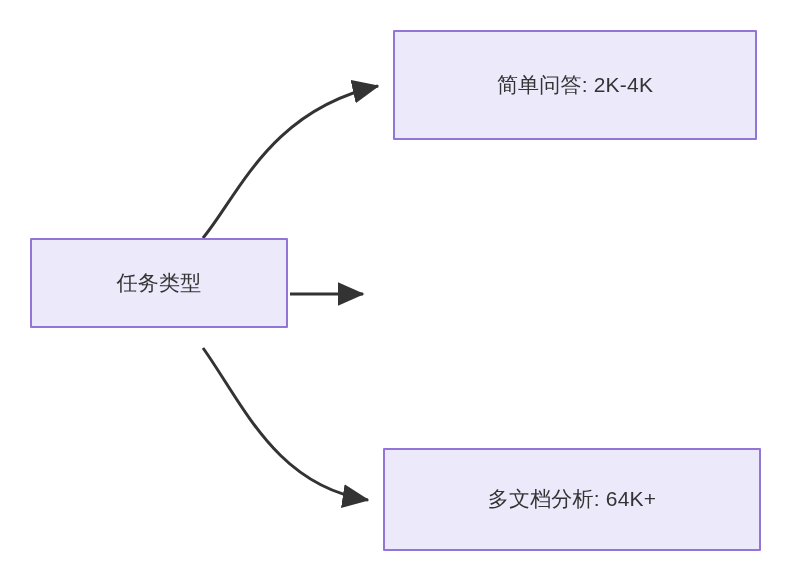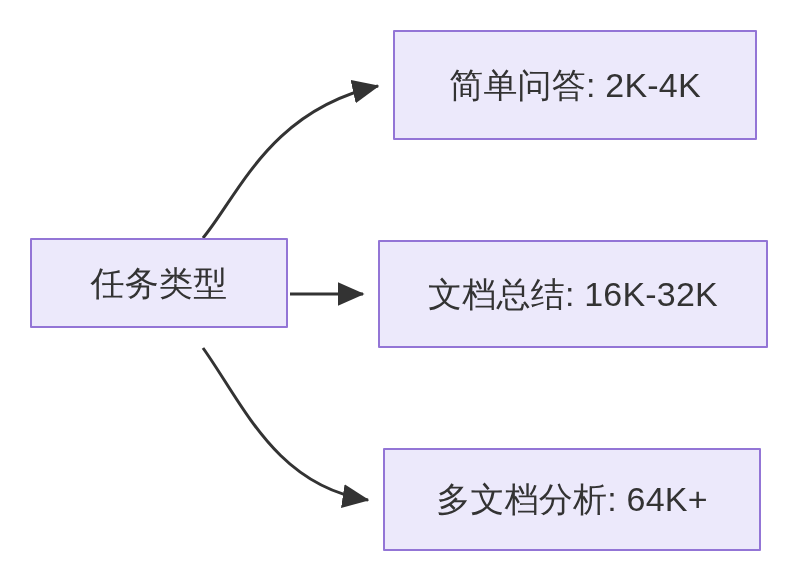--- a/index.html
+++ b/index.html
@@ -34,21 +34,21 @@
     background: #ece9fb;
     border: 2px solid #9375d6;
     border-radius: 1px;
     display: flex;
     align-items: center;
     justify-content: center;
     text-align: center;
   }
   .flow-node .node-label {
     color: #333333;
-    font-size: 34px;
+    font-size: 21px;
     line-height: 1.25;
     letter-spacing: 0.2px;
     white-space: nowrap;
   }
   
   #node-root {
     left: 30px;
     top: 238px;
     width: 258px;
     height: 90px;
@@ -92,21 +92,18 @@
   </svg>
 
   <div class="flow-node" id="node-root">
     <span class="node-label">任务类型</span>
   </div>
 
   <div class="flow-node" id="node-simple-qa">
     <span class="node-label">简单问答: 2K-4K</span>
   </div>
 
-  <div class="flow-node" id="node-doc-summary">
-    <span class="node-label">文档总结: 16K-32K</span>
-  </div>
 
   <div class="flow-node" id="node-multi-doc">
     <span class="node-label">多文档分析: 64K+</span>
   </div>
 
 </div>
 
 </body></html>

